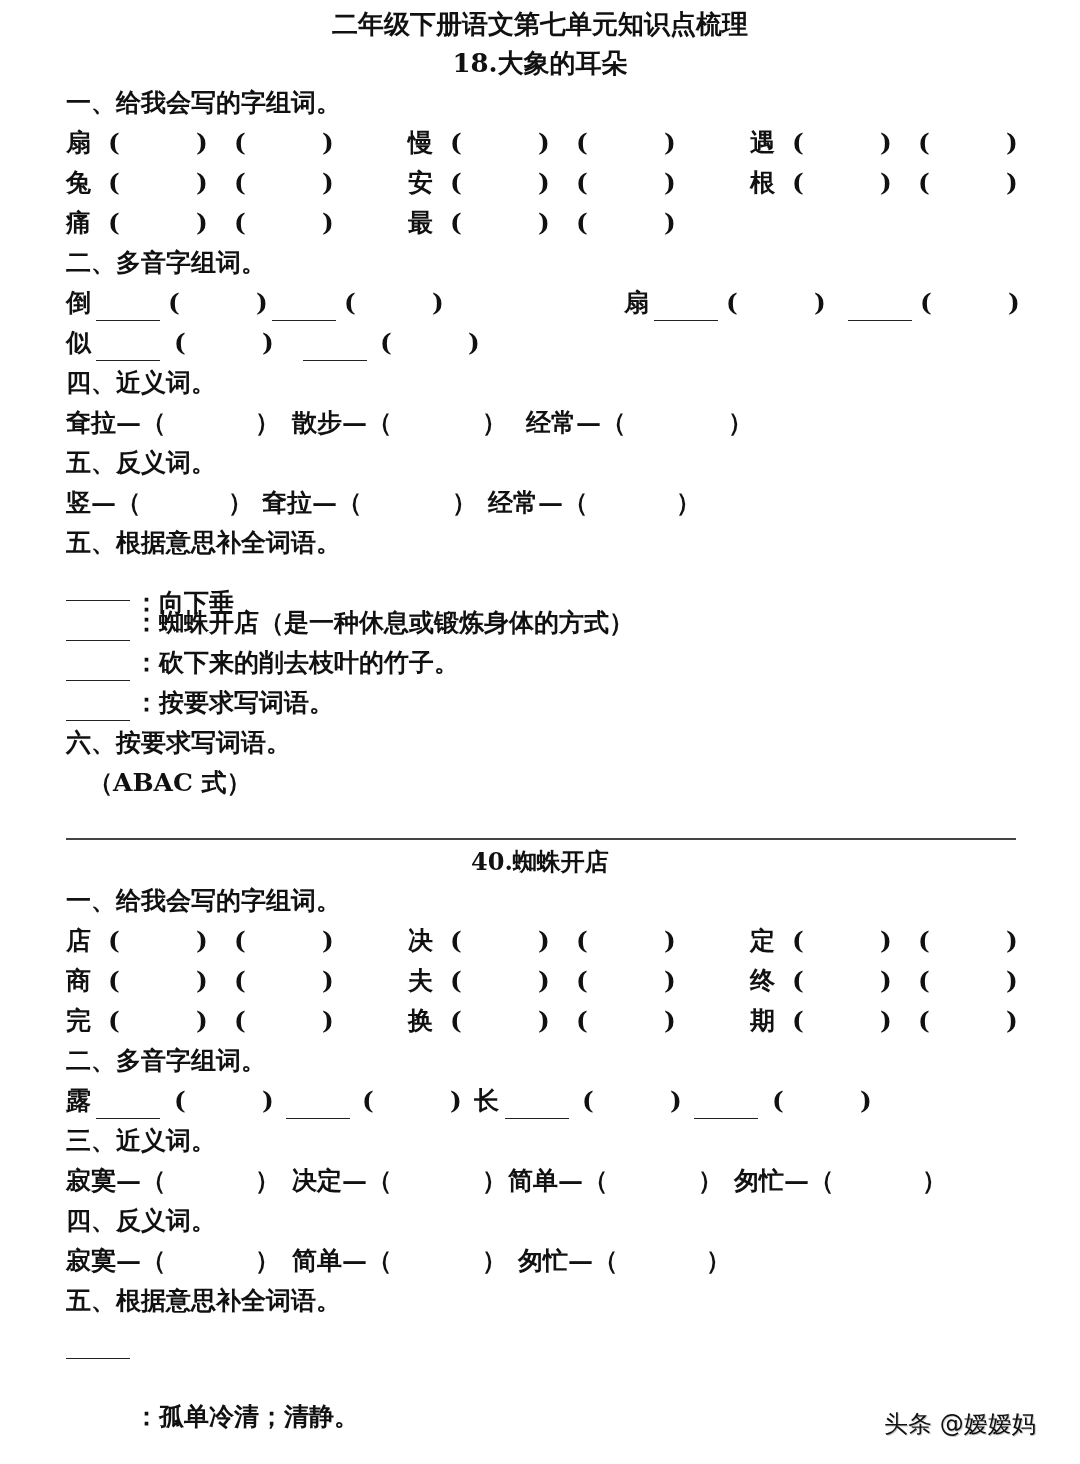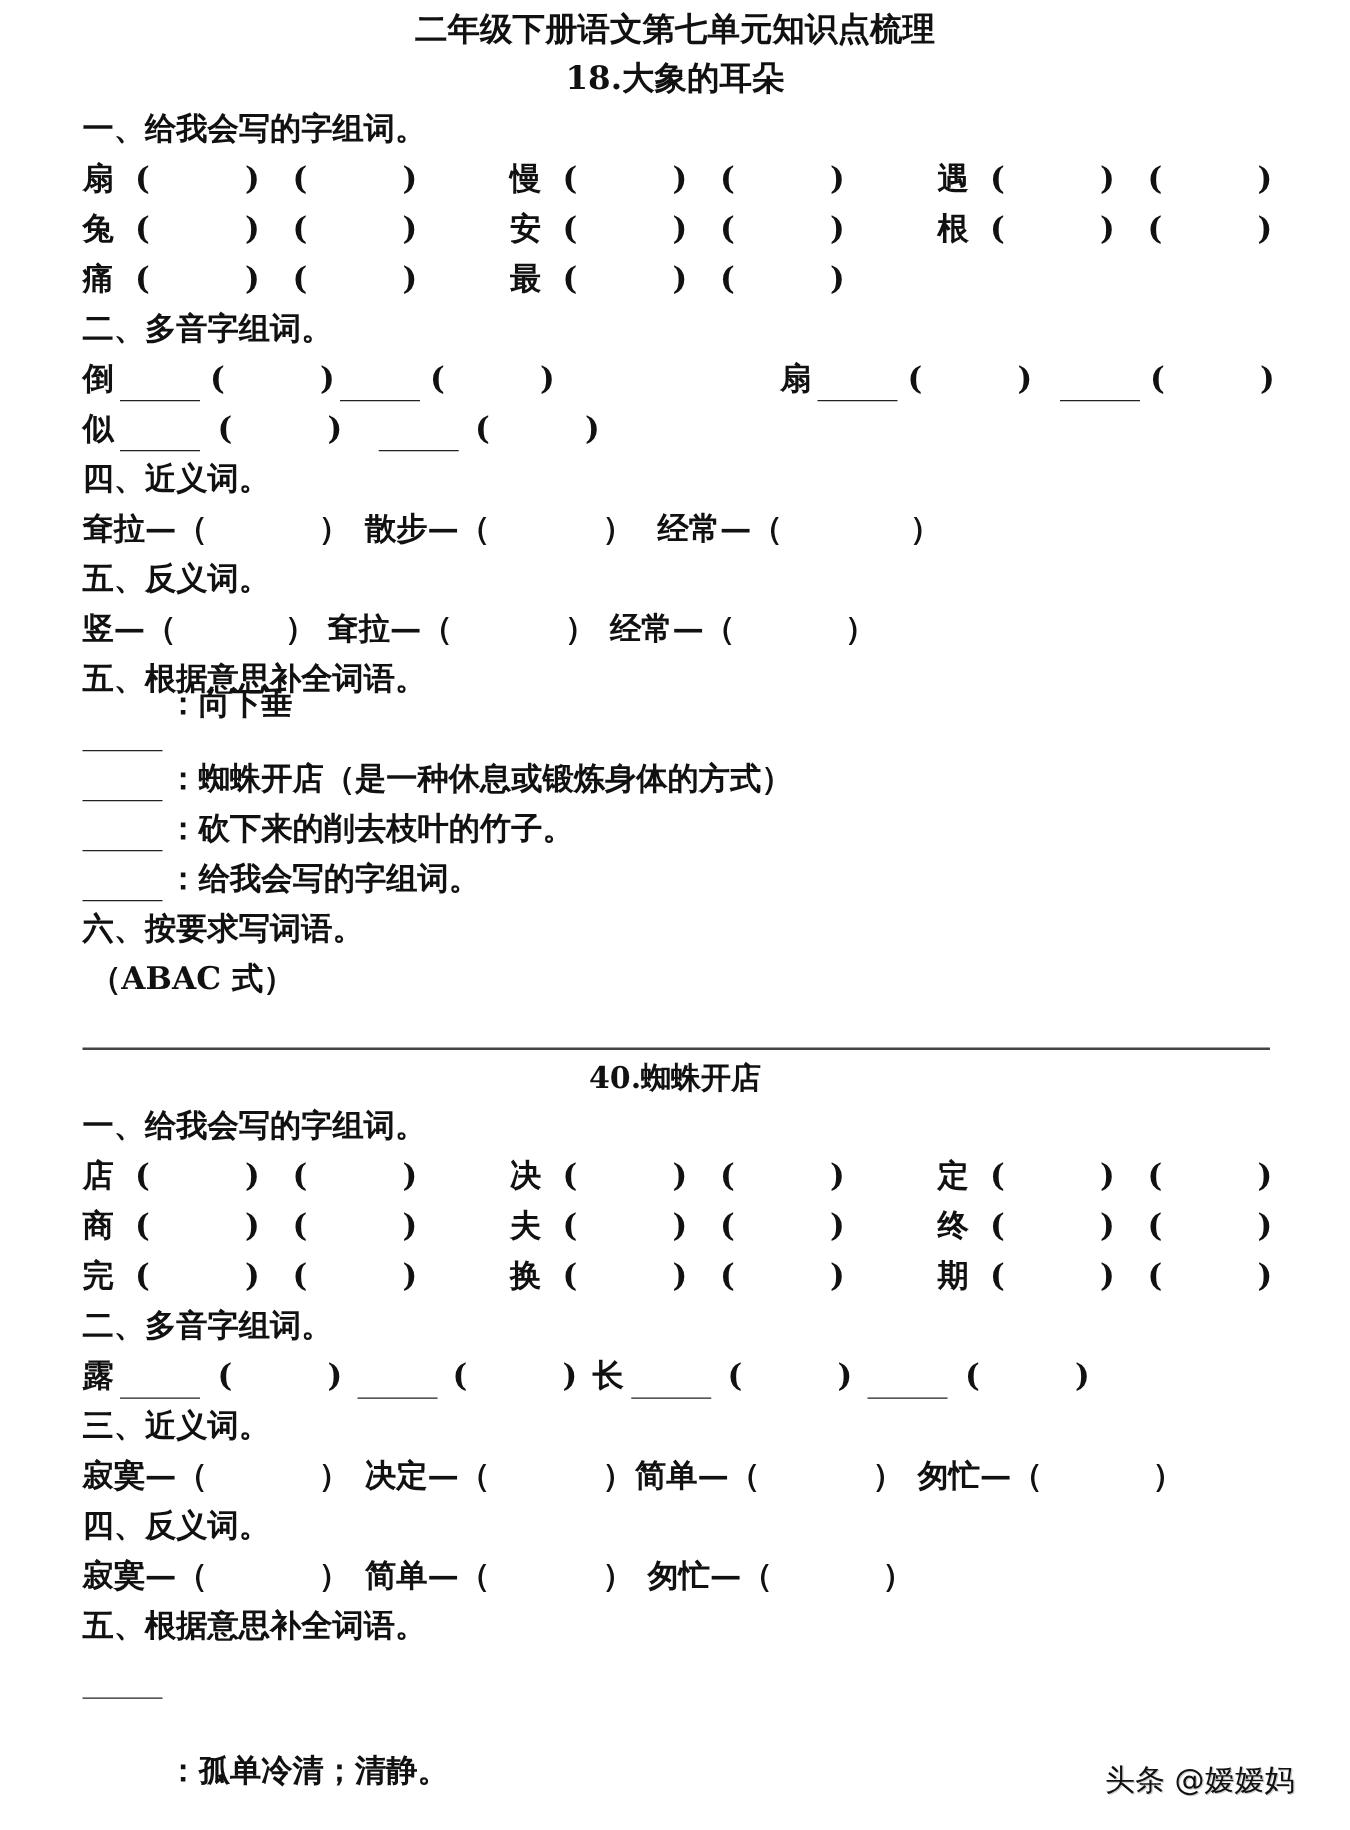--- a/index.html
+++ b/index.html
@@ -100,30 +100,30 @@
 <div class="t" style="left:66px;top:448px">五、反义词。</div>
 <div class="t" style="left:66px;top:488px">竖—（</div>
 <div class="t" style="left:228px;top:488px">）</div>
 <div class="t" style="left:262px;top:488px">耷拉—（</div>
 <div class="t" style="left:452px;top:488px">）</div>
 <div class="t" style="left:488px;top:488px">经常—（</div>
 <div class="t" style="left:676px;top:488px">）</div>
 
 <div class="t" style="left:66px;top:528px">五、根据意思补全词语。</div>
 <div class="blank" style="left:66px;top:600px;width:64px"></div>
-<div class="t" style="left:134px;top:548px">：向下垂</div>
+<div class="t" style="left:134px;top:588px">：向下垂</div>
 <div class="blank" style="left:66px;top:640px;width:64px"></div>
 <div class="t" style="left:134px;top:608px">：蜘蛛开店（是一种休息或锻炼身体的方式）</div>
 <div class="blank" style="left:66px;top:680px;width:64px"></div>
 <div class="t" style="left:134px;top:648px">：砍下来的削去枝叶的竹子。</div>
 <div class="blank" style="left:66px;top:720px;width:64px"></div>
-<div class="t" style="left:134px;top:688px">：给我会写的字组词。</div>
+<div class="t" style="left:134px;top:688px">：按要求写词语。</div>
 
 <div class="t" style="left:66px;top:728px">六、按要求写词语。</div>
-<div class="t" style="left:72px;top:768px">（ABAC 式）</div>
+<div class="t" style="left:88px;top:768px">（ABAC 式）</div>
 
 <div class="hr" style="top:838px"></div>
 
 <div class="title" style="top:846px;font-size:24px">40.蜘蛛开店</div>
 <div class="t" style="left:66px;top:886px">一、给我会写的字组词。</div>
 <div>
   <div class="t" style="left:66px;top:926px">店</div>
   <div class="t" style="left:408px;top:926px">决</div>
   <div class="t" style="left:750px;top:926px">定</div>
   <div class="t" style="left:66px;top:966px">商</div>

